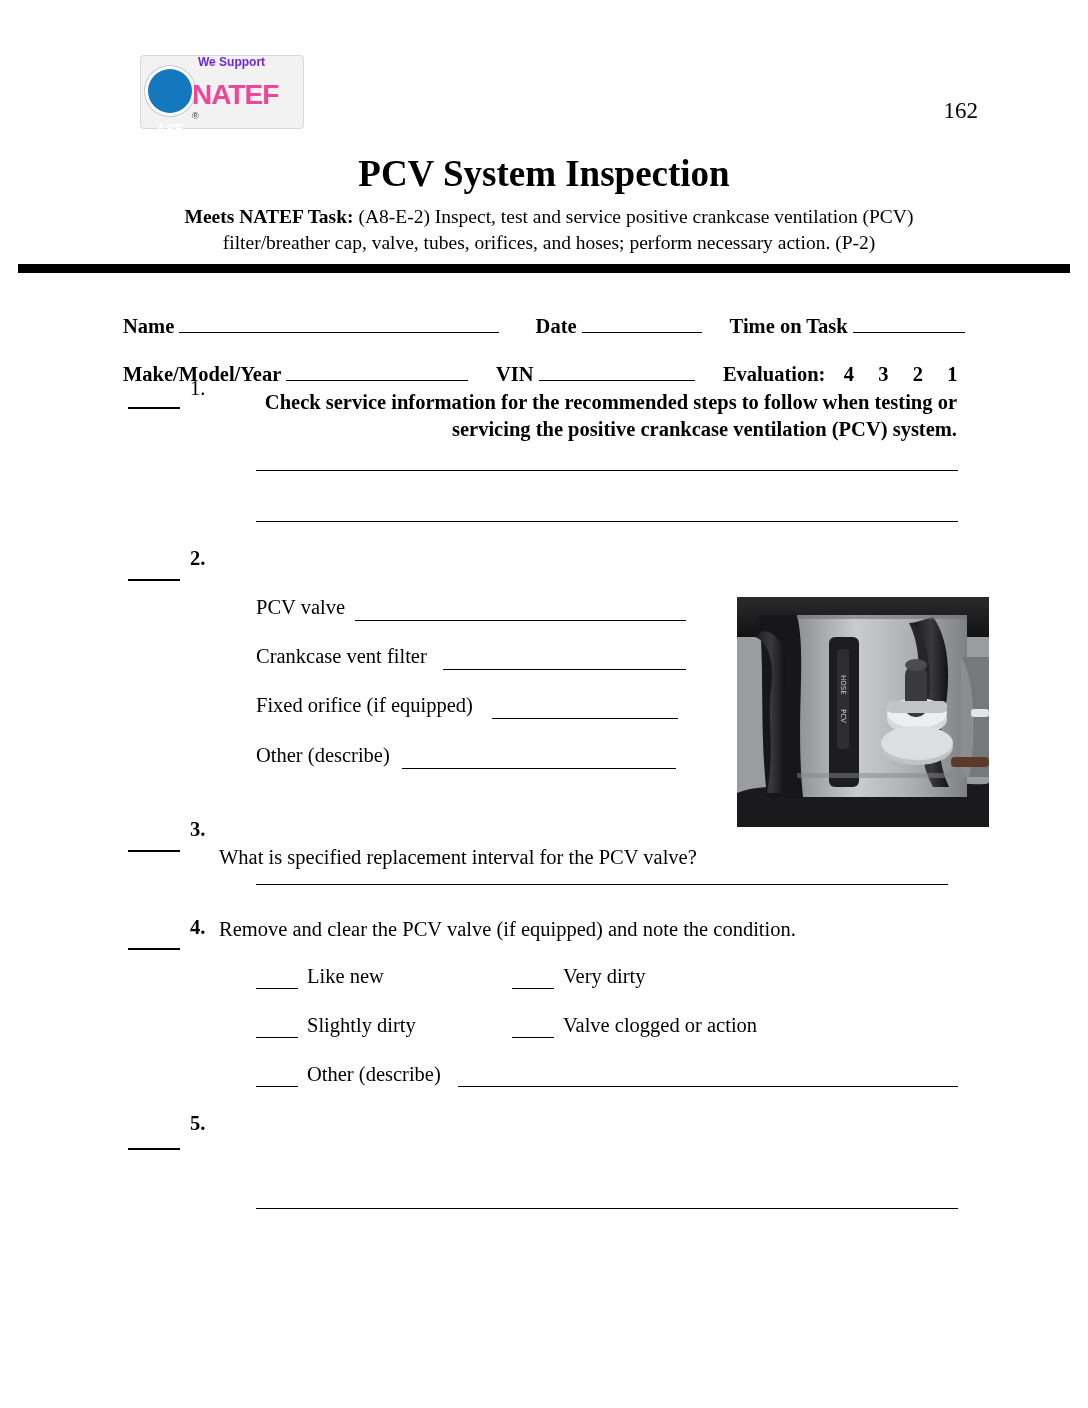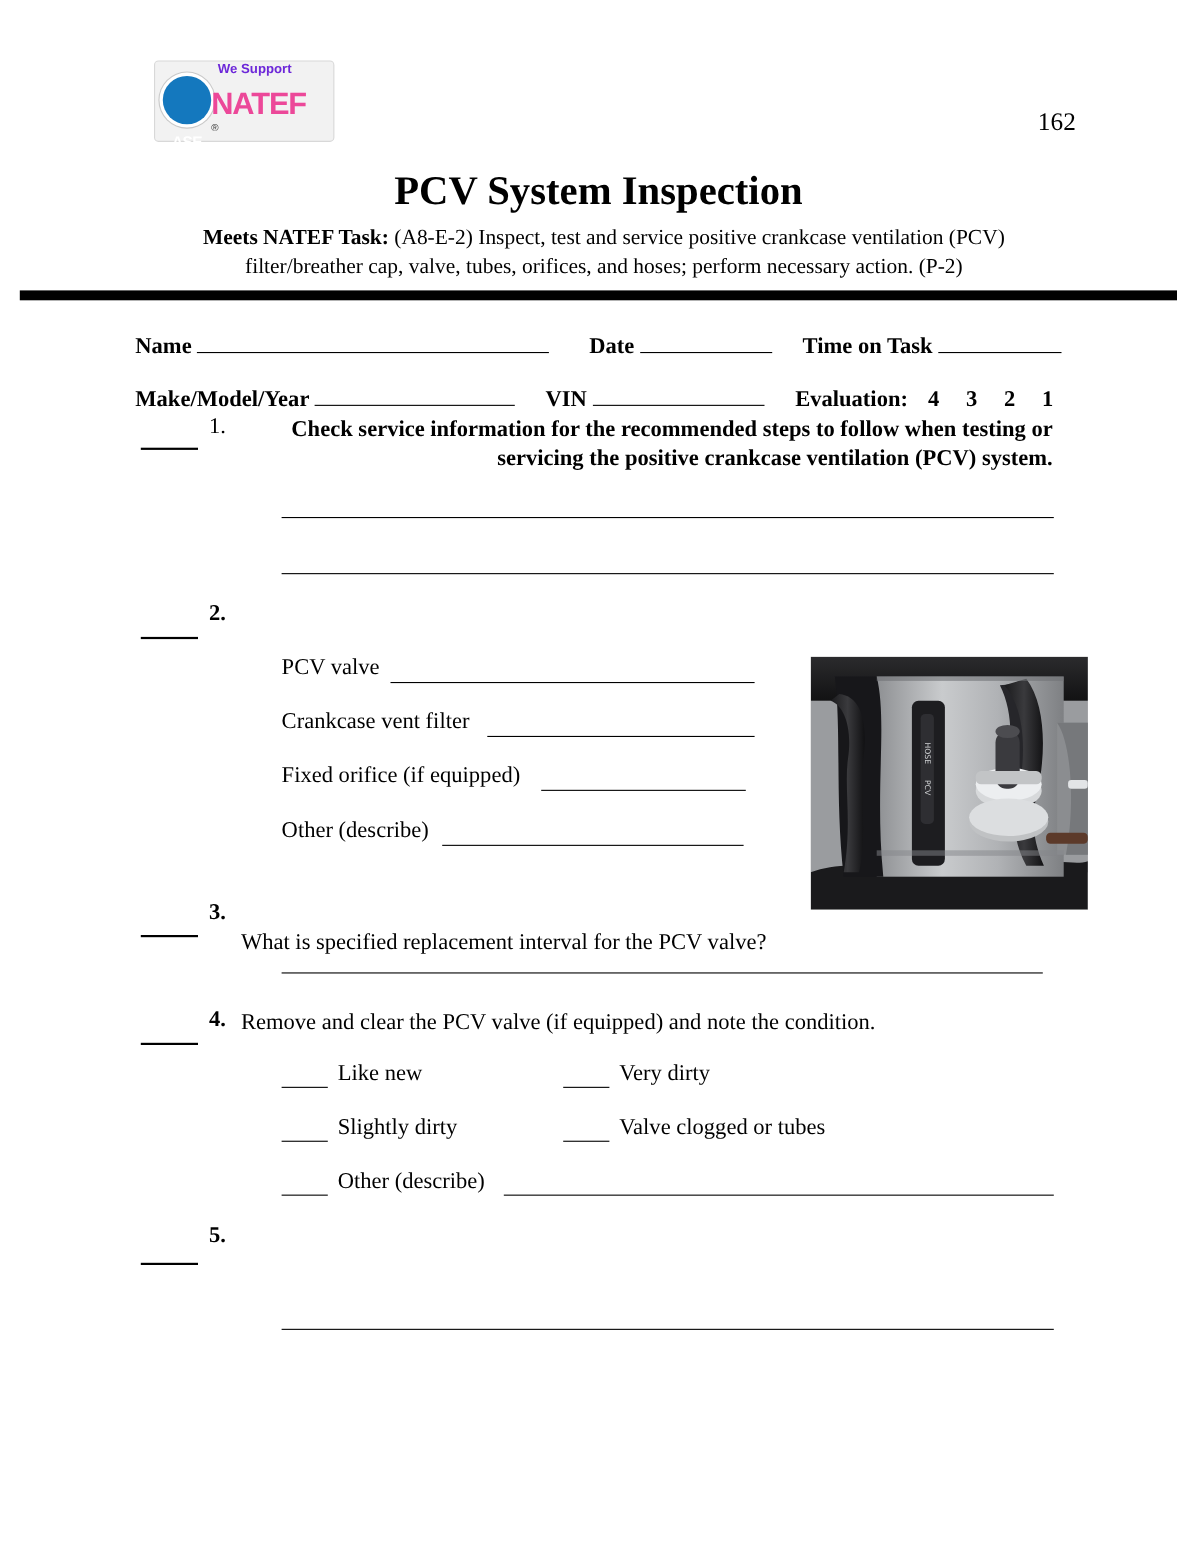--- a/index.html
+++ b/index.html
@@ -124,21 +124,21 @@
     height: 9px;
     background: #000000;
   }
 
   
   .row {
     position: absolute;
     font-size: 20.5px;
     white-space: nowrap;
   }
-  .bold { font-weight: bold; }
+  .bold { font-weight: bold; margin-top: 12px; }
 
   .ul {
     display: inline-block;
     border-bottom: 1.6px solid #000;
     height: 18px;
     vertical-align: baseline;
   }
 
   .blank-score {
     position: absolute;
@@ -333,21 +333,21 @@
   <span class="cb" style="left:256px; top:988px;"></span>
   <div class="sub-label" style="left:307px; top:965px;text-align:right;">Like new</div>
 
   <span class="cb" style="left:512px; top:988px;"></span>
   <div class="sub-label" style="left:563px; top:965px;">Very dirty</div>
 
   <span class="cb" style="left:256px; top:1037px;"></span>
   <div class="sub-label" style="left:307px; top:1014px;">Slightly dirty</div>
 
   <span class="cb" style="left:512px; top:1037px;"></span>
-  <div class="sub-label" style="left:563px; top:1014px;">Valve clogged or tubes</div>
+  <div class="sub-label" style="left:563px; top:1014px;">Valve clogged or action</div>
 
   <span class="cb" style="left:256px; top:1086px;"></span>
   <div class="sub-label" style="left:307px; top:1063px;">Other (describe)</div>
   <div class="answer-line" style="left:458px; top:1086px; width:500px;"></div>
 
   <span class="blank-score" style="left:128px; top:1133px;"></span>
   <div class="qnum" style="left:190px; top:1112px;">5.</div>
   <div class="answer-line" style="left:256px; top:1208px; width:702px;"></div>
 
 </div>

